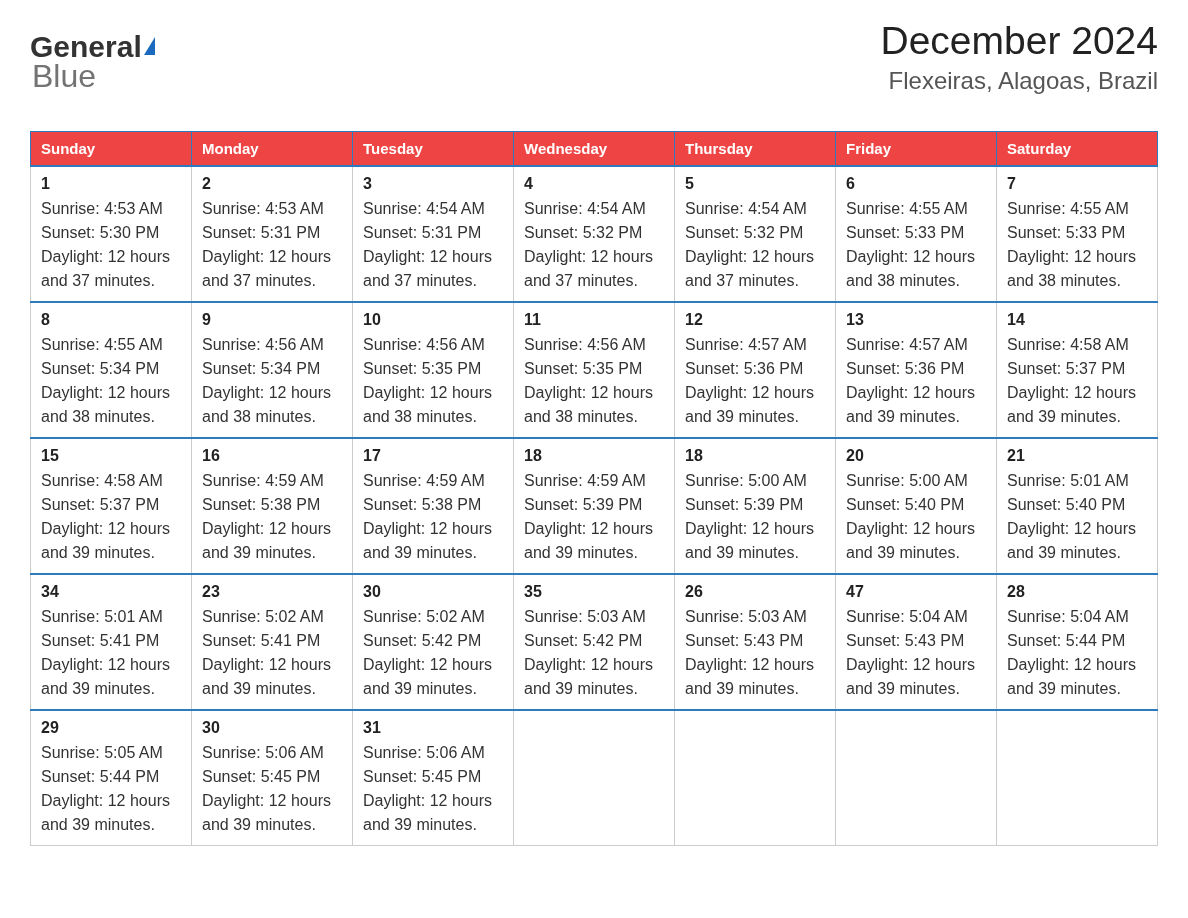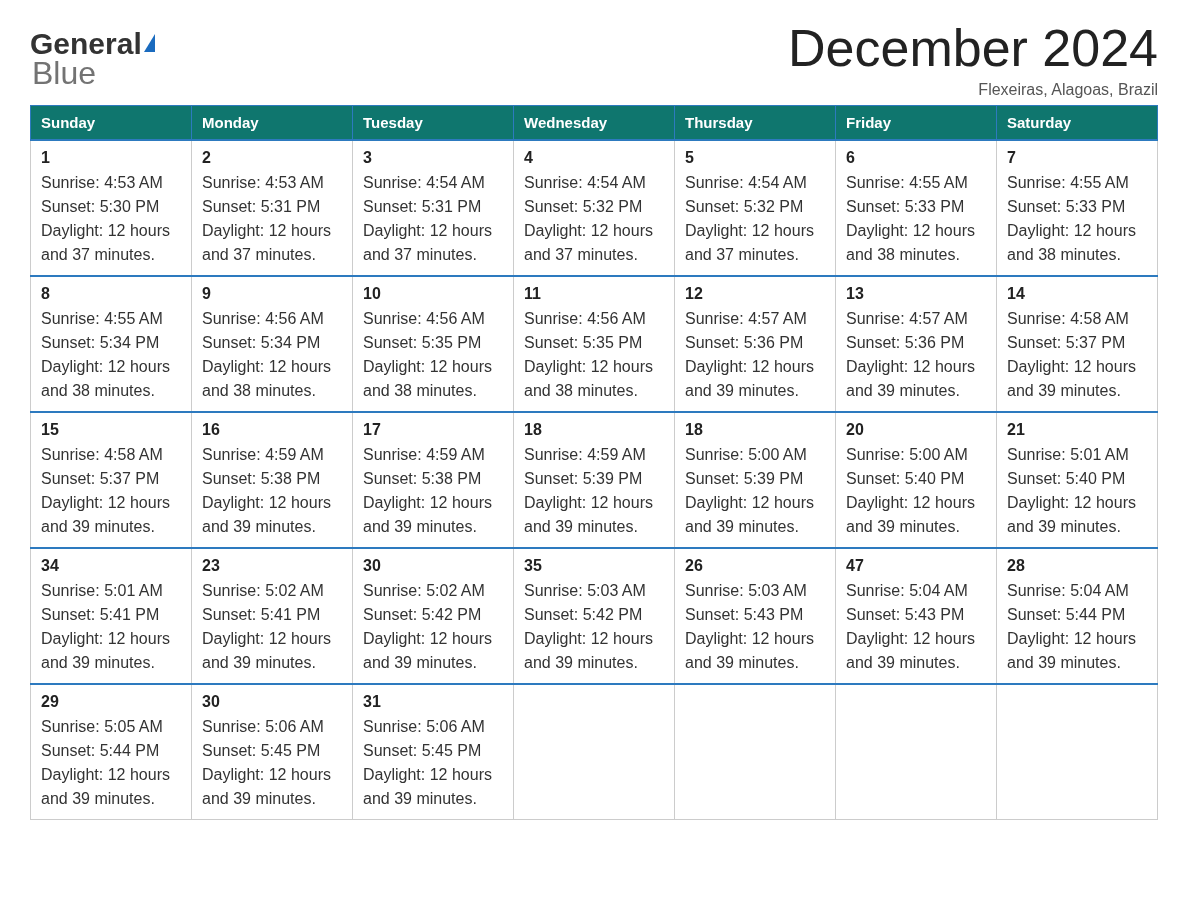--- a/index.html
+++ b/index.html
@@ -6,48 +6,48 @@
     body {
       font-family: Arial, sans-serif;
       background: #fff;
       width: 1188px;
       min-height: 918px;
       padding: 20px 30px;
     }
     .header {
       display: flex;
       justify-content: space-between;
-      align-items: center;
-      margin-bottom: 6px;
+      align-items: flex-end;
+      margin-bottom: 36px;
     }
     .logo {
       display: flex;
       flex-direction: column;
       align-items: flex-start;
     }
     .title-section {
       text-align: right;
     }
     .main-title {
-      font-size: 52px;
+      font-size: 39px;
       font-weight: normal;
       color: #222;
       line-height: 1.1;
     }
     .subtitle {
-      font-size: 16px;
+      font-size: 24px;
       color: #555;
       margin-top: 4px;
     }
     .calendar {
       width: 100%;
       border-collapse: collapse;
     }
     .calendar thead tr th {
-      background-color: #0f766e;
+      background-color: #ef4444;
       color: #fff;
       font-size: 15px;
       font-weight: bold;
       padding: 8px 10px;
       text-align: left;
       border: 1px solid #2d7abf;
     }
     .calendar tbody tr td {
       vertical-align: top;
       padding: 8px 10px;

